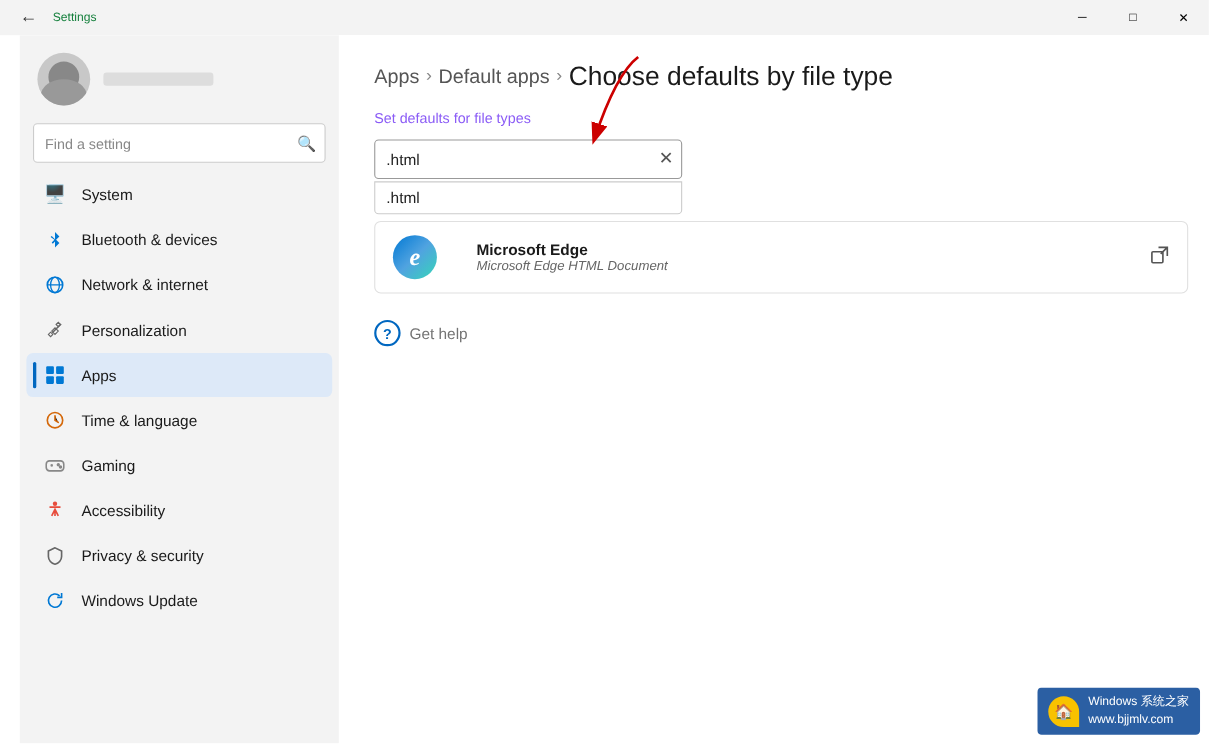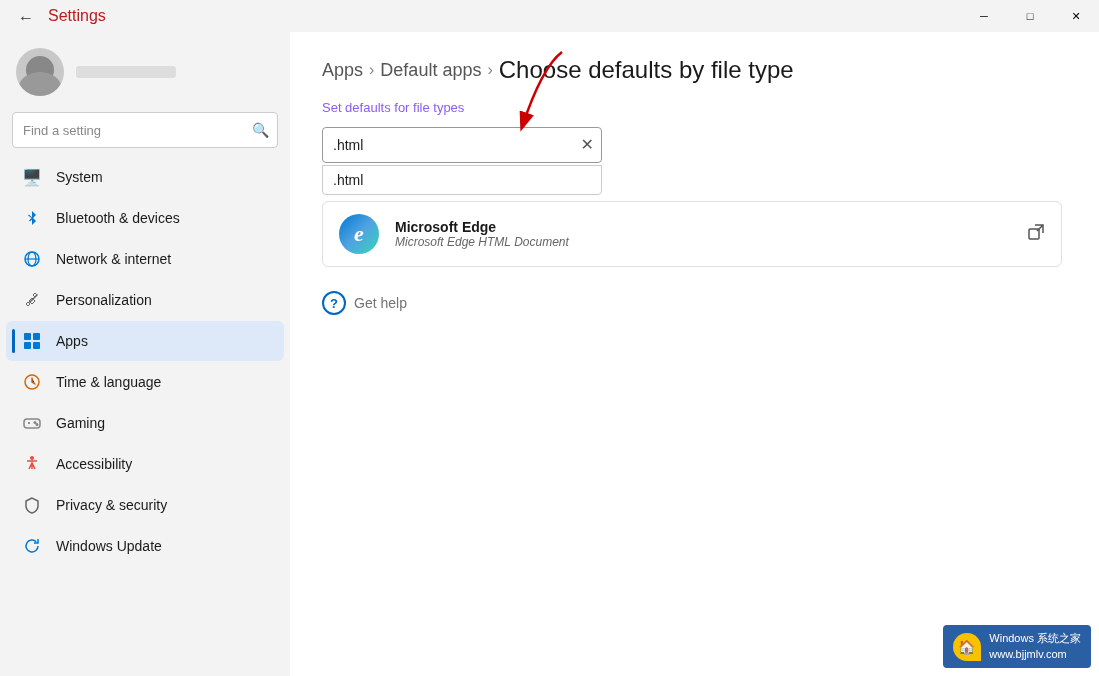--- a/index.html
+++ b/index.html
@@ -22,22 +22,22 @@
       justify-content: space-between;
       padding: 0 0 0 12px;
       flex-shrink: 0;
     }
     .titlebar-left {
       display: flex;
       align-items: center;
       gap: 8px;
     }
     .titlebar-title {
-      font-size: 16px;
-      color: #b91c1c;
+      font-size: 11px;
+      color: #15803d;
     }
     .titlebar-controls {
       display: flex;
       height: 32px;
     }
     .titlebar-btn {
       width: 46px;
       height: 32px;
       display: flex;
       align-items: center;
@@ -57,20 +57,21 @@
     }
 
     
     .sidebar {
       width: 290px;
       background: #f3f3f3;
       display: flex;
       flex-direction: column;
       flex-shrink: 0;
       overflow-y: auto;
+      margin-left: 18px;
     }
 
     
     .user-profile {
       display: flex;
       align-items: center;
       gap: 12px;
       padding: 16px 16px 12px 16px;
     }
     .user-avatar {
@@ -257,20 +258,21 @@
     .app-card {
       display: flex;
       align-items: center;
       border: 1px solid #e0e0e0;
       border-radius: 6px;
       padding: 12px 16px;
       width: 740px;
       margin-top: 6px;
       background: #fff;
       cursor: pointer;
+      gap: 20px;
     }
     .app-icon {
       width: 40px;
       height: 40px;
       margin-right: 16px;
       flex-shrink: 0;
     }
     
     .edge-icon {
       width: 40px;

